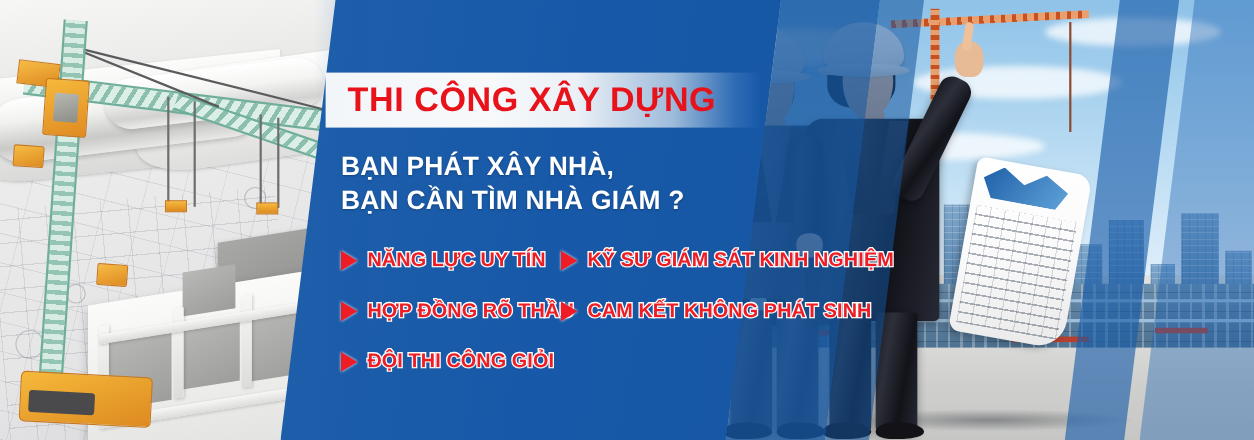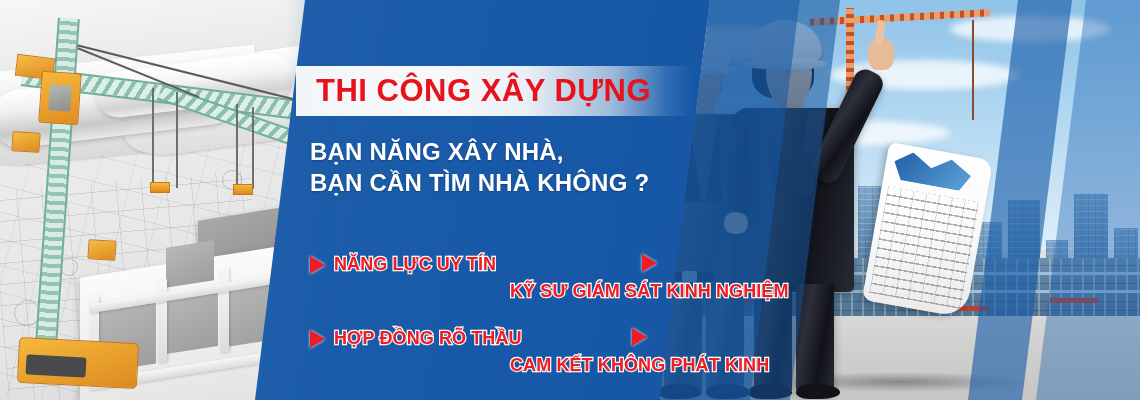--- a/index.html
+++ b/index.html
@@ -310,27 +310,27 @@
     position:absolute; left:310px; top:136px; width:420px;
     color:#ffffff; font-size:24px; font-weight:bold; line-height:31px;
     text-shadow:0 1px 2px rgba(0,0,0,.28);
     letter-spacing:.2px;
   }
   .subtitle-line { white-space:nowrap; }
 
   .features {
     position:absolute; left:310px; top:226px; width:500px;
   }
-  .feat-row { position:relative; height:46px;margin-top:28px; }
+  .feat-row { position:relative; height:46px; }
   .feat {
     position:absolute; display:flex; align-items:center; gap:9px;
     white-space:nowrap;
   }
   .feat.col-left  { left:0px; }
-  .feat.col-right { left:200px;flex-direction:column; }
+  .feat.col-right { left:200px; }
   .arrow-icon {
     width:0; height:0;
     border-top:9px solid transparent;
     border-bottom:9px solid transparent;
     border-left:15px solid #ee1c24;
     filter:drop-shadow(0 0 1.5px rgba(255,255,255,.95));
   }
   .feat-label {
     color:#ee1c24; font-size:18px; font-weight:bold; letter-spacing:.1px;
     -webkit-text-stroke:2.4px #ffffff;
@@ -492,22 +492,22 @@
   <div class="blue-panel-sheen"></div>
   <div class="left-fade"></div>
 
   <div class="content">
 
     <div class="title-bar">
       <div class="title-text">THI CÔNG XÂY DỰNG</div>
     </div>
 
     <div class="subtitle">
-      <div class="subtitle-line">BẠN NĂNG XÂY NHÀ,</div>
-      <div class="subtitle-line">BẠN CẦN TÌM NHÀ KHÔNG ?</div>
+      <div class="subtitle-line">BẠN PHÁT XÂY NHÀ,</div>
+      <div class="subtitle-line">BẠN CẦN TÌM NHÀ GIÁM ?</div>
     </div>
 
     <div class="features">
 
       <div class="feat-row">
         <div class="feat col-left">
           <span class="arrow-icon"></span>
           <span class="feat-label">NĂNG LỰC UY TÍN</span>
         </div>
         <div class="feat col-right">
@@ -516,22 +516,26 @@
         </div>
       </div>
 
       <div class="feat-row">
         <div class="feat col-left">
           <span class="arrow-icon"></span>
           <span class="feat-label">HỢP ĐỒNG RÕ THẦU</span>
         </div>
         <div class="feat col-right">
           <span class="arrow-icon"></span>
-          <span class="feat-label">CAM KẾT KHÔNG PHÁT KINH</span>
+          <span class="feat-label">CAM KẾT KHÔNG PHÁT SINH</span>
         </div>
       </div>
 
       <div class="feat-row">
+        <div class="feat col-left">
+          <span class="arrow-icon"></span>
+          <span class="feat-label">ĐỘI THI CÔNG GIỎI</span>
+        </div>
       </div>
 
     </div>
   </div>
 </div>
 
 </body></html>

